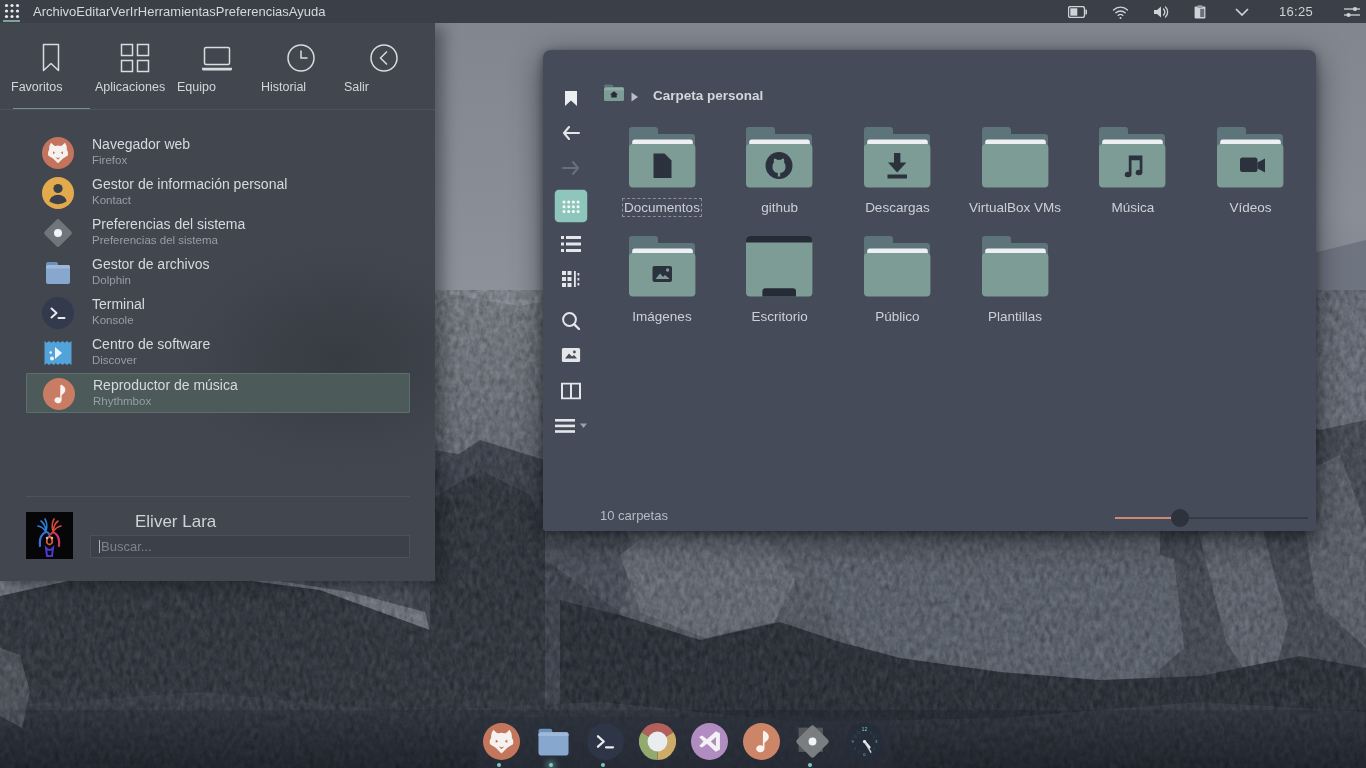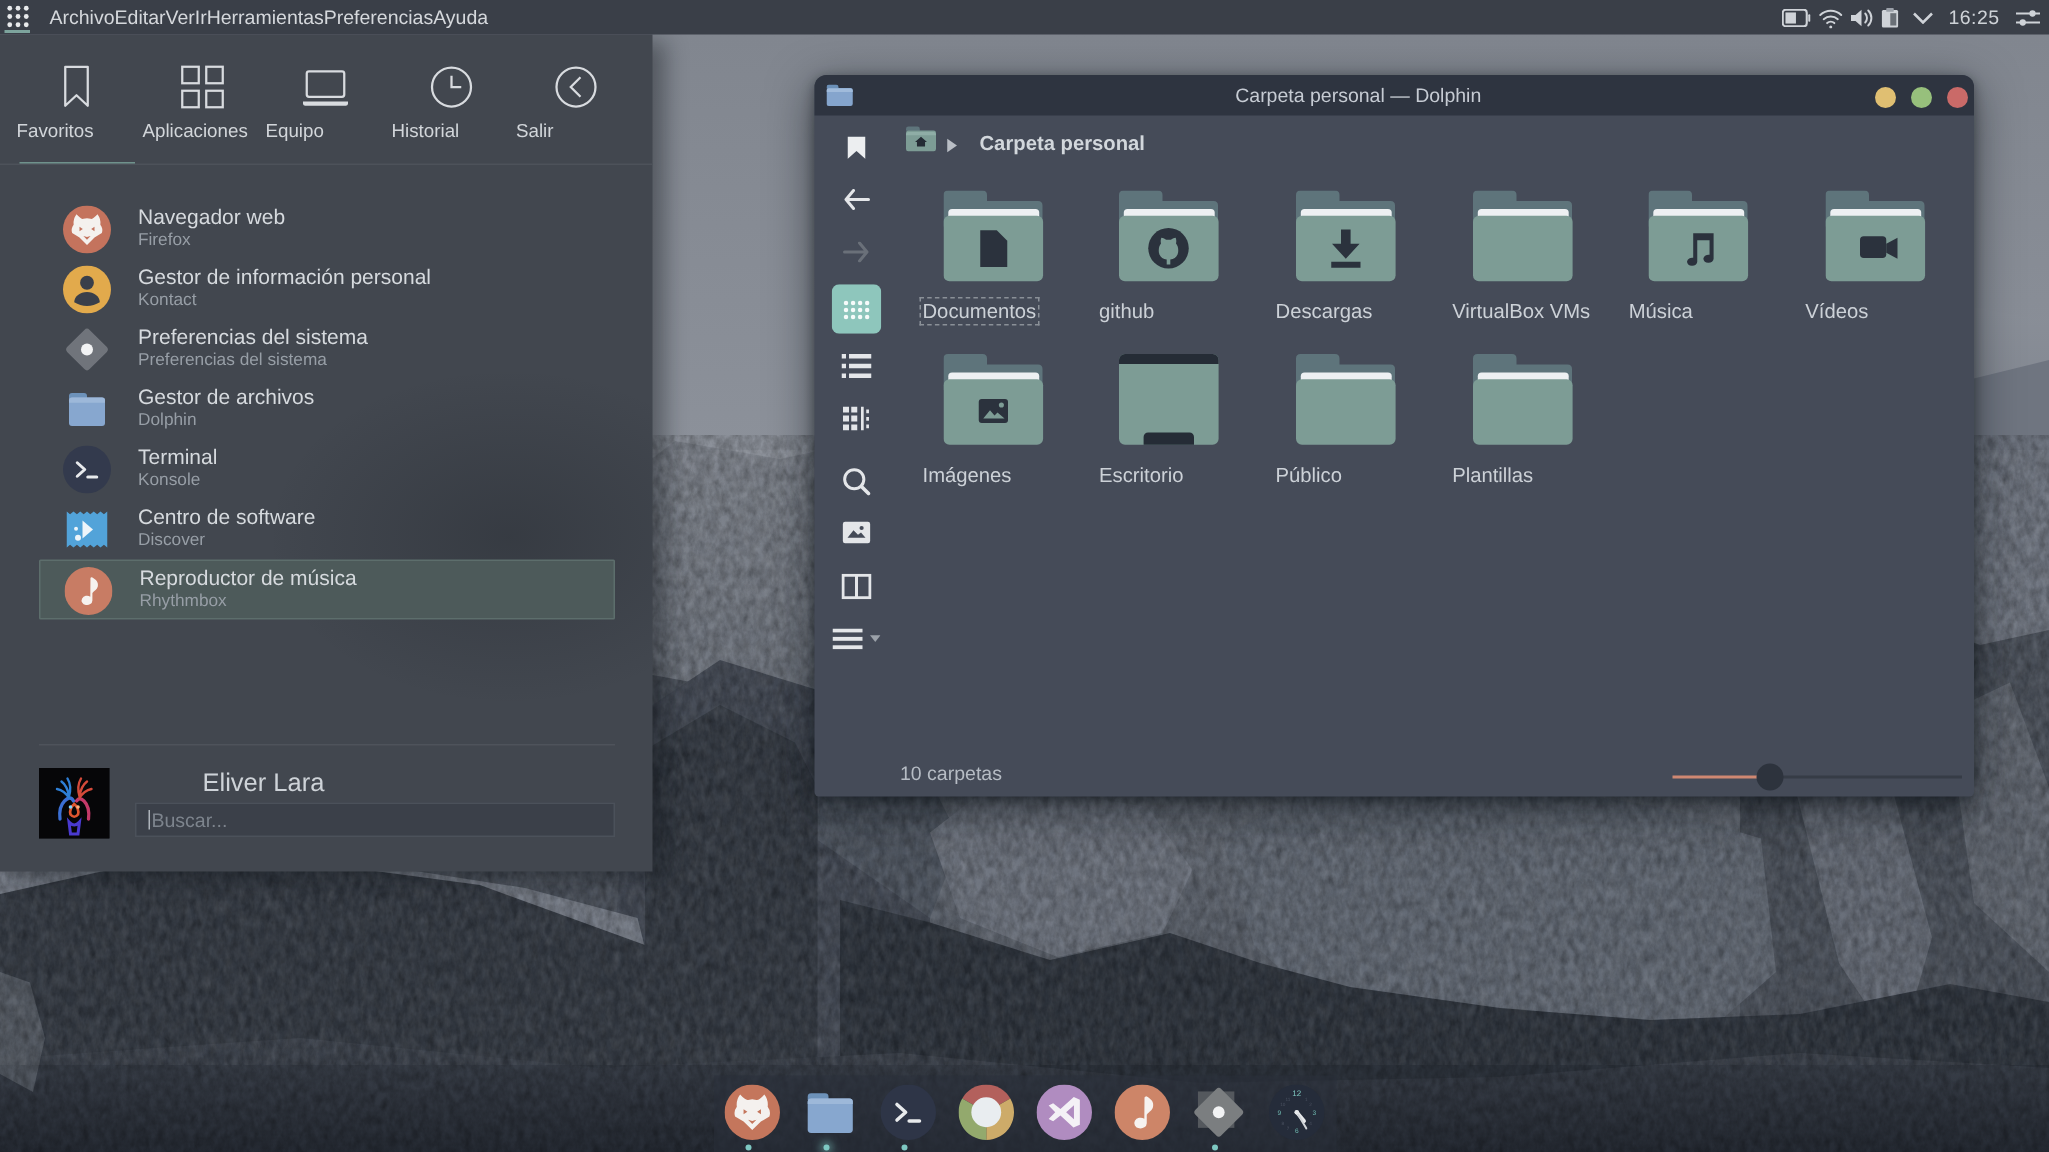--- a/index.html
+++ b/index.html
@@ -7,21 +7,21 @@
 #screen { position:relative; width:1366px; height:768px; overflow:hidden;
   font-family:"Liberation Sans", sans-serif; }
 #wall { position:absolute; left:0; top:0; z-index:0; }
 
 
 #menubar { position:absolute; left:0; top:0; width:1366px; height:23px;
   background:#3a3f48; z-index:30; color:#d5d8dc; font-size:13px; }
 #menubar .launcher { position:absolute; left:4px; top:3px; width:16px; height:16px; }
 #menubar .launcher:after { content:""; position:absolute; left:-1px; top:17px; width:17px; height:2px; background:#7da49d; }
 #menubar .menus { position:absolute; left:33px; top:0; height:23px; display:flex; align-items:center; }
-#menubar .tray { position:absolute; right:0; top:0; height:23px; display:flex; align-items:center; }
+#menubar .tray { position:absolute; right:0; top:0; height:23px; display:flex; align-items:center;gap:20px; }
 #menubar .time { font-size:13px; color:#ced2d7; margin-left:10px; letter-spacing:0.3px; }
 
 
 #panel { position:absolute; left:0; top:23px; width:435px; height:558px;
   background:radial-gradient(230px 160px at 78% 60%, rgba(28,32,38,0.30), rgba(28,32,38,0) 70%), #42474f; z-index:20; box-shadow: 8px 4px 14px rgba(10,14,20,0.4); }
 #tabs { position:absolute; left:0; top:0; width:435px; height:86px; }
 .tab { position:absolute; top:20px; width:80px; text-align:left; color:#d2d6da; font-size:12.5px; }
 .tab svg { display:block; margin:0 auto 7px auto; }
 #tabline { position:absolute; left:0; top:86px; width:435px; height:1px; background:#4d525a; }
 #tabactive { position:absolute; left:13px; top:85px; width:77px; height:2px; background:#6f928c; }
@@ -46,21 +46,21 @@
   border-radius:8px 8px 0 0; }
 #titlebar .wtitle { position:absolute; left:-48px; right:0; top:6px; text-align:center;
   font-size:13px; color:#c6cbd3; }
 #titlebar .btns { position:absolute; right:4px; top:8px; display:flex; gap:10px; }
 #titlebar .btns i { width:14px; height:14px; border-radius:50%; display:block; }
 #toolbar { position:absolute; left:0; top:27px; width:773px; height:50px; }
 #crumbtext { position:absolute; left:110px; top:11px; font-size:13.5px; font-weight:bold; color:#d2d7dc; }
 
 #sidebar { position:absolute; left:0; top:27px; width:56px; height:454px; }
 .sic { position:absolute; left:28px; transform:translate(-50%,-50%); }
-.fold { position:absolute; width:94px; }
+.fold { position:absolute; width:94px; text-align:center; }
 .fold .lab { margin-top:12px; font-size:13.5px; color:#ccd1d7; }
 .fold svg { display:block; margin:0 auto; }
 .dashed { outline:1px dashed #8a9097; outline-offset:1px; }
 
 #statusbar { position:absolute; left:0; top:452px; width:773px; height:29px; }
 #statusbar .cnt { position:absolute; left:57px; top:6px; font-size:13px; color:#b6bcc4; }
 
 
 #dock { position:absolute; left:476px; top:717px; width:415px; height:51px;
   background:rgba(42,48,58,0.55); z-index:5; }
@@ -305,33 +305,20 @@
     <path d="M20 36 Q23.5 40 27 36 L26 44 L21 44 Z" stroke="#4a3ad0" stroke-width="2"></path>
     </g>
     <circle cx="21" cy="26" r="1.2" fill="#7fd4ff"></circle>
           <circle cx="26" cy="26" r="1.2" fill="#ffb07f"></circle>
     </svg>
   </div>
   <div id="username">Eliver Lara</div>
   <div id="search"><span class="caret"></span>Buscar...</div>
 </div>
 <div id="win">
-  <div id="titlebar">
-    <svg style="position:absolute;left:8px;top:6px" width="18" height="15" viewBox="0 0 18 15">
-          <path d="M0 2 a1.5 1.5 0 0 1 1.5 -1.5 h5 a1.5 1.5 0 0 1 1.5 1.5 v1 h-8 Z" fill="#6b90b8"></path>
-          <rect x="0" y="2.6" width="17.5" height="12" rx="1.5" fill="#85a5cd"></rect>
-          <path d="M0 4.5 a1.5 1.5 0 0 1 1.5 -1.5 h14.5 a1.5 1.5 0 0 1 1.5 1.5 v0.8 h-17.5 Z" fill="#a0bbdb"></path>
-        </svg>
-    <div class="wtitle">Carpeta personal — Dolphin</div>
-    <div class="btns">
-      <i style="background:#e0bf72"></i>
-          <i style="background:#97c07c"></i>
-          <i style="background:#ca6a68"></i>
-    </div>
-  </div>
   <div id="toolbar">
     <svg style="position:absolute;left:22px;top:14px" width="12" height="15" viewBox="0 0 12 15">
           <path d="M0 0 h12 v15 l-6 -5.4 l-6 5.4 Z" fill="#eceef0"></path>
         </svg>
     <svg style="position:absolute;left:61px;top:7px" width="20" height="17" viewBox="0 0 20 17">
           <path d="M0 2 a1.6 1.6 0 0 1 1.6 -1.6 h6 a1.6 1.6 0 0 1 1.6 1.6 v1.2 h-9.2 Z" fill="#5e747b"></path>
           <rect x="0" y="3" width="20" height="14" rx="1.6" fill="#7d9c95"></rect>
           <path d="M0 5.6 a1.6 1.6 0 0 1 1.6 -1.6 h16.8 a1.6 1.6 0 0 1 1.6 1.6 v0.6 h-20 Z" fill="#8fada6"></path>
           <path d="M10 7.2 l4 3.4 h-1.3 v3 h-5.4 v-3 h-1.3 Z" fill="#242b34"></path>
         </svg>

